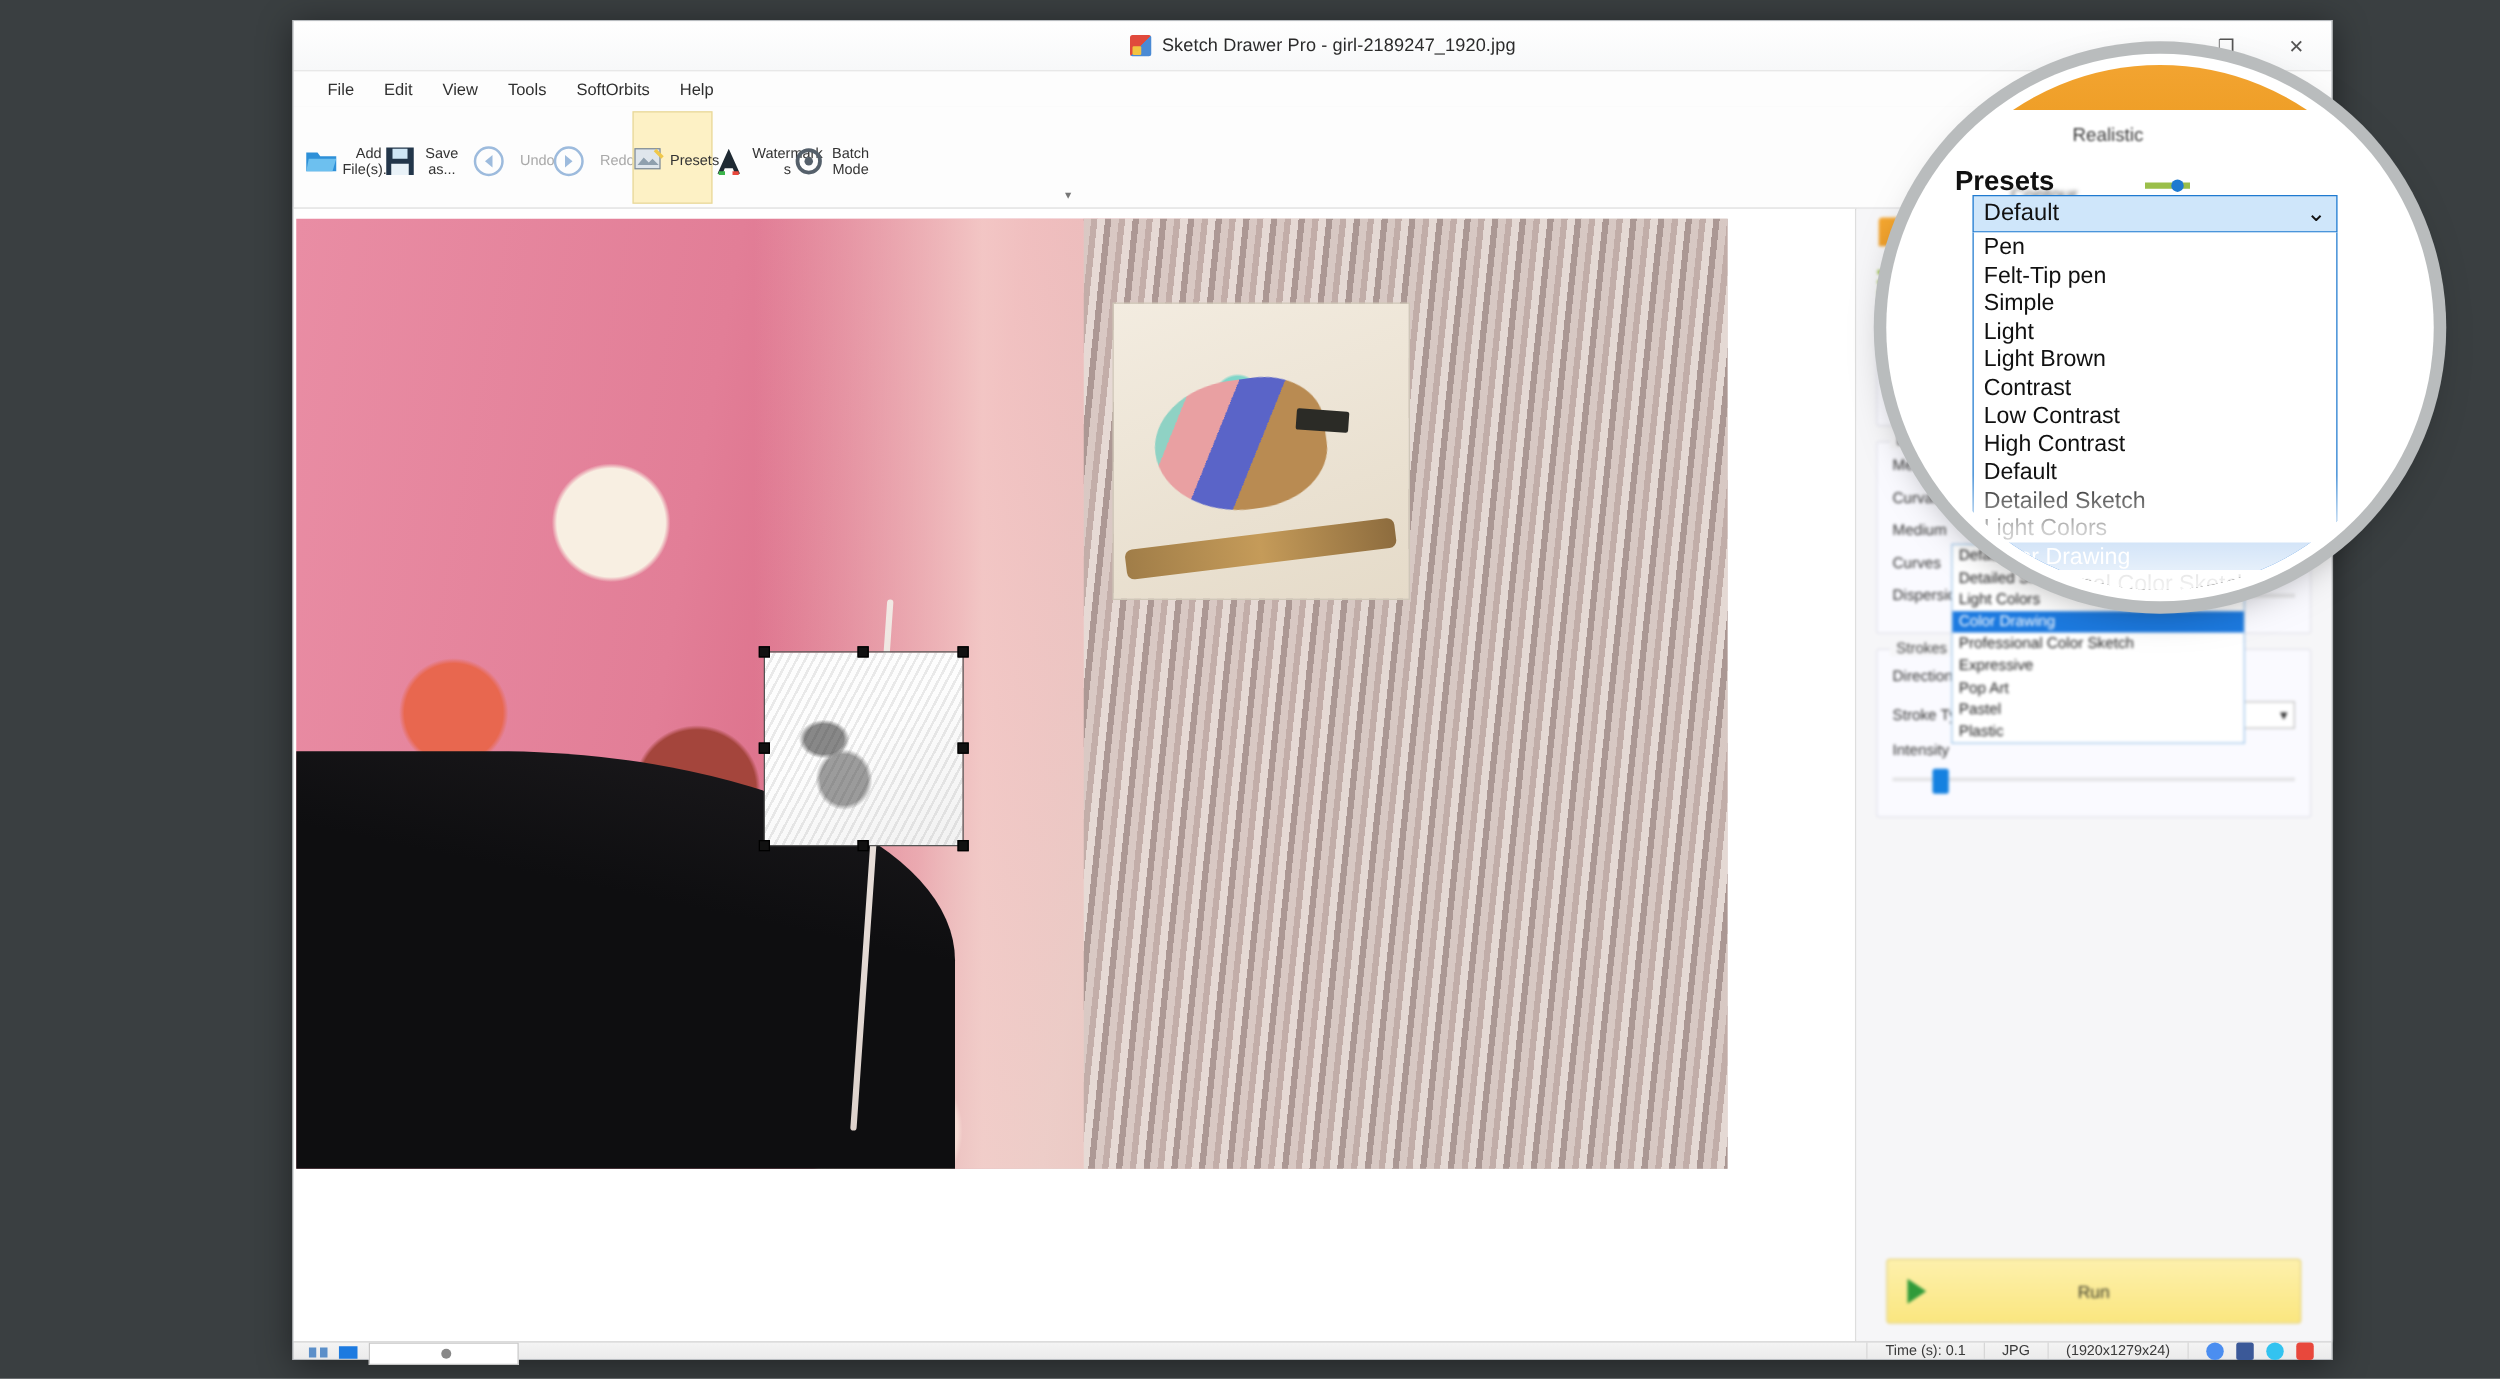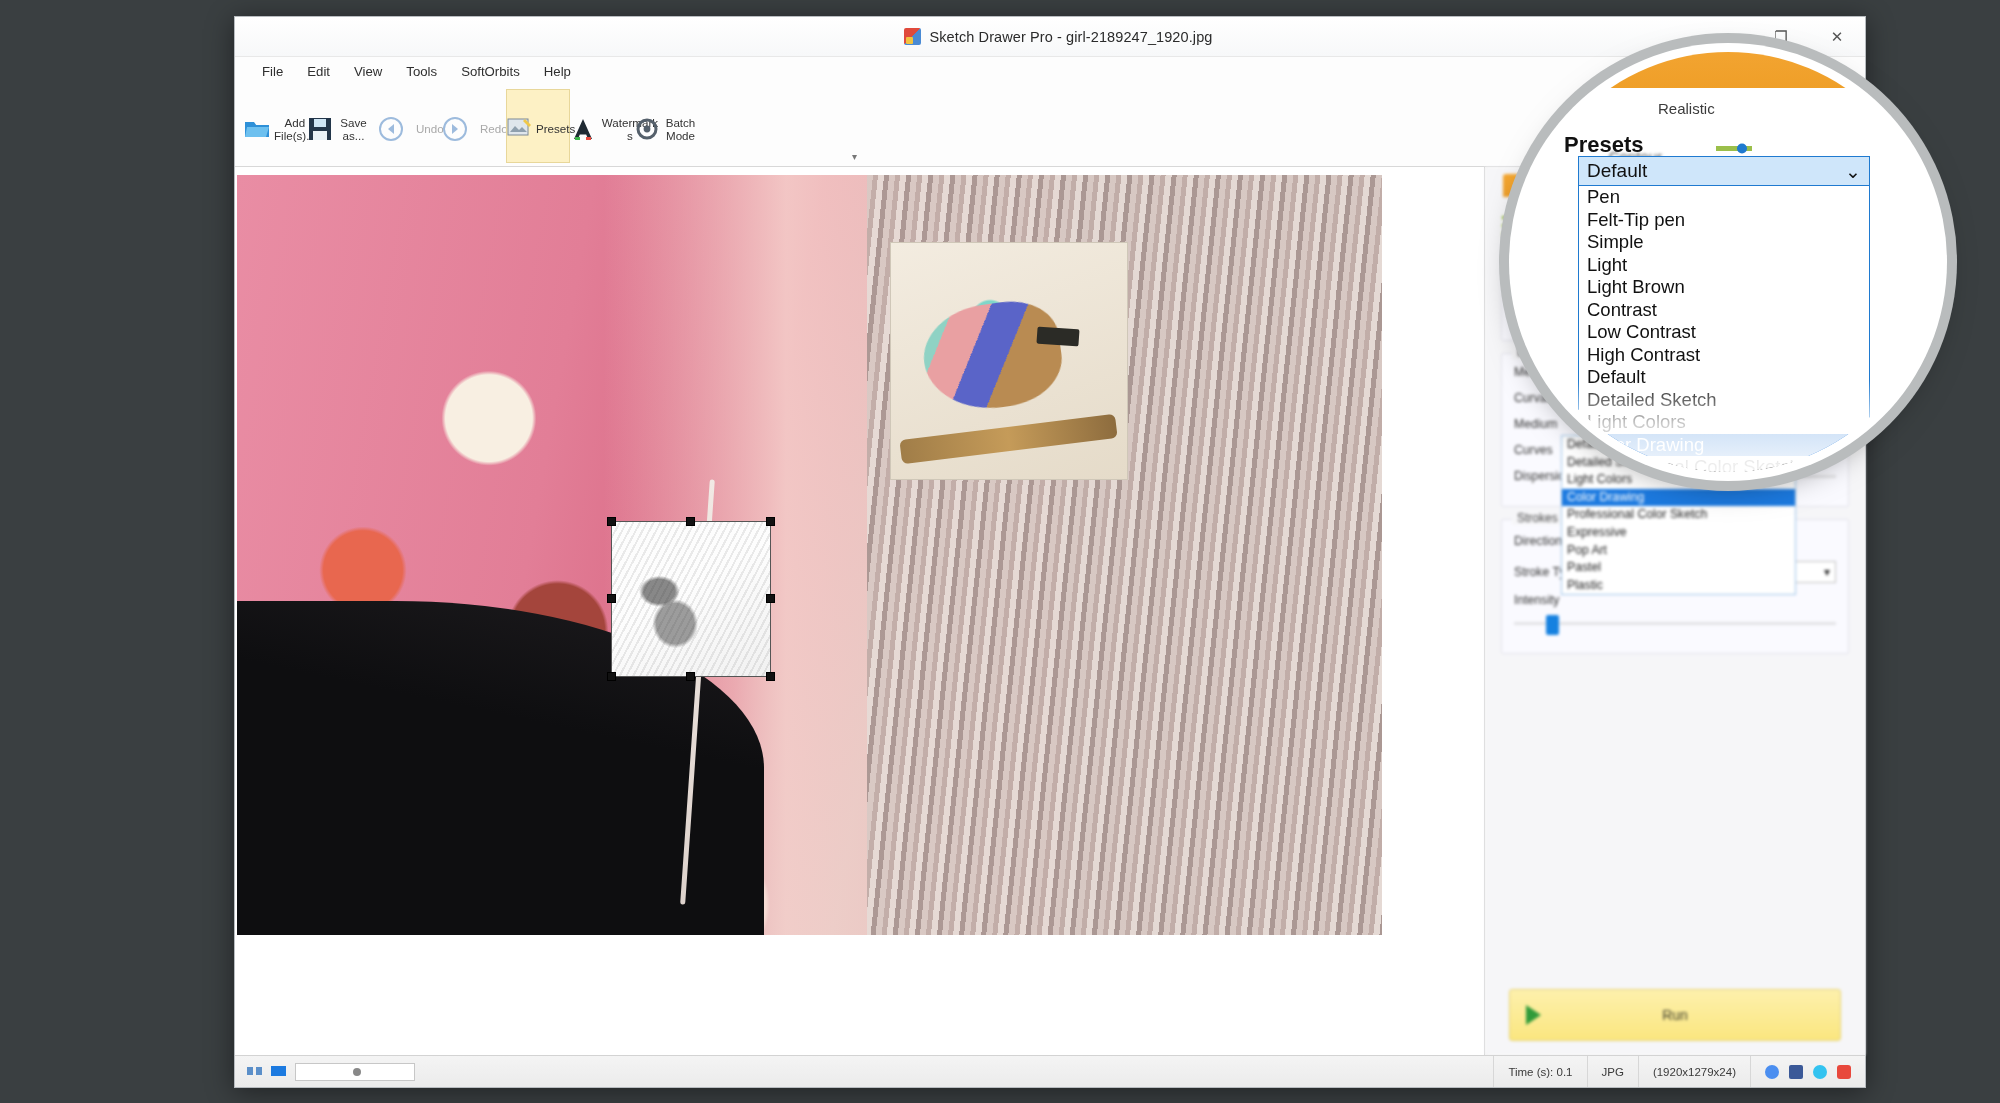--- a/index.html
+++ b/index.html
@@ -217,23 +217,23 @@
     height: 52px; background: linear-gradient(#fdf0ac,#fae67f);
     border: 1px solid #e6d277; border-radius: 3px;
     display: flex; align-items: center; justify-content: center; gap: 10px;
     font-size: 14px; color: #3b3b2a; position: relative;
   }
   .run-arrow { position:absolute; left: 16px; width:0;height:0;
     border-left: 15px solid #2f9b3a; border-top: 10px solid transparent; border-bottom: 10px solid transparent; }
 
   
   .statusbar {
-    height: 32px; background: linear-gradient(#f4f4f4,#ebebeb);
+    height: 14px; background: linear-gradient(#f4f4f4,#ebebeb);
     border-top: 1px solid #d3d3d3;
-    display: flex; align-items: center; font-size: 11.5px; color: #3a3a3a;
+    display: flex; align-items: flex-start; font-size: 11.5px; color: #3a3a3a;
     filter: blur(.5px);
   }
   .sb-left { display: flex; align-items: center; gap: 8px; padding: 0 12px; }
   .sb-zoom { width: 120px; height: 18px; background: #fff; border: 1px solid #c7c7c7; position: relative; }
   .sb-zoom .dot { position: absolute; left: 48%; top: 4px; width: 8px; height: 8px; background: #888; border-radius: 50%; }
   .sb-spacer { flex: 1; }
   .sb-cell { padding: 0 14px; border-left: 1px solid #d7d7d7; height: 100%; display: flex; align-items: center; }
   .sb-social { display: flex; gap: 10px; padding: 0 14px; align-items: center; border-left: 1px solid #d7d7d7; height:100%; }
   .soc { width: 14px; height: 14px; border-radius: 2px; }
   .soc.g{background:#4b8ef0;border-radius:50%} .soc.f{background:#3b5998} .soc.t{background:#33c3f0;border-radius:50%} .soc.y{background:#e8483c;border-radius:3px}

